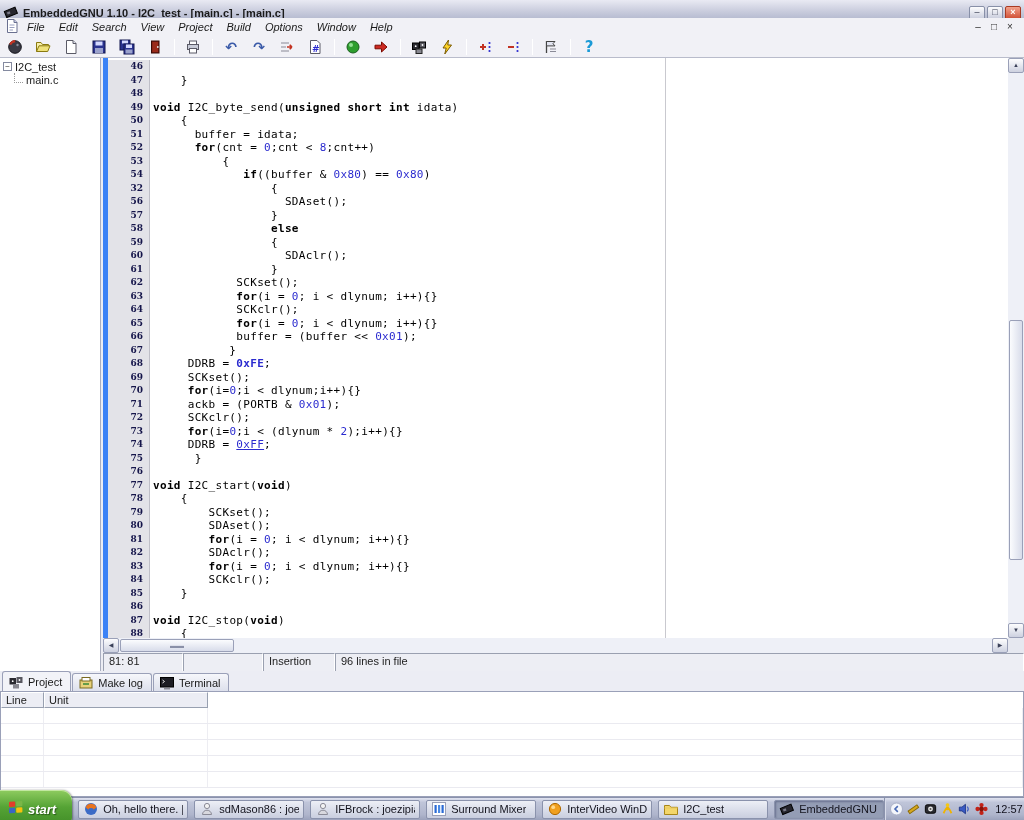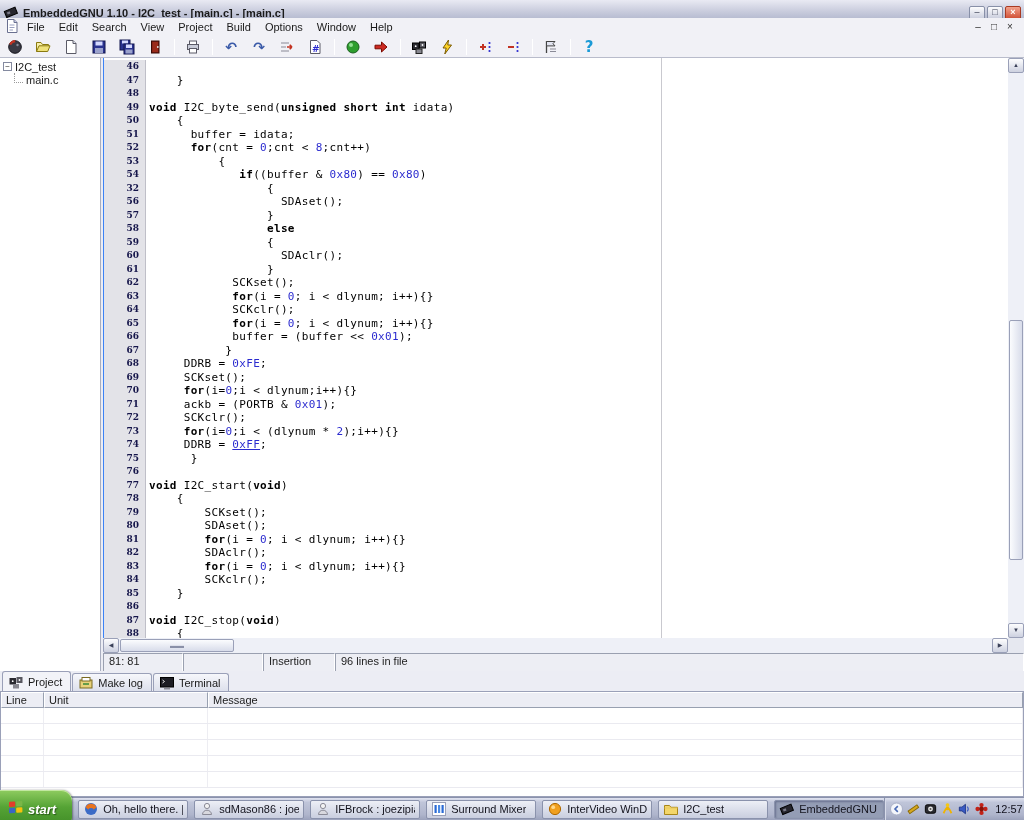--- a/index.html
+++ b/index.html
@@ -38,21 +38,21 @@
   .tree{position:absolute;left:0;top:0;width:101px;height:613px;background:#fff;
     border-right:1px solid #a9aec0;padding:2px 0 0 3px;}
   .tree .trow{display:flex;align-items:center;height:13px;white-space:nowrap;}
   .expander{display:inline-block;width:9px;height:9px;border:1px solid #848aa0;background:#fff;
     font-size:8px;line-height:7px;text-align:center;color:#333;margin-right:3px;}
   .tconn{display:inline-block;width:9px;height:10px;border-left:1px dotted #9a9a9a;
     border-bottom:1px dotted #9a9a9a;margin:0 3px 4px 11px;}
 
   .editorzone{position:absolute;left:103px;top:0;right:0;height:613px;}
   .codearea{position:absolute;left:0;top:0;right:0;height:580px;background:#fff;overflow:hidden;
-    border-left:1px solid #3b82f6;}
+    border-left:5px solid #3b82f6;}
   .marginline{position:absolute;left:557px;top:0;bottom:0;width:1px;background:#C9C9CF;}
   .codelines{position:absolute;left:0;top:2px;right:16px;}
   .crow{display:flex;height:13.5px;line-height:13.5px;white-space:pre;}
   .gut{width:42px;min-width:42px;background:#E3E3E8;border-right:1px solid #BFBFC8;
     text-align:right;padding-right:6px;font-family:"DejaVu Serif",serif;font-weight:bold;
     font-size:9px;color:#15154a;}
   .ctext{padding-left:3px;font-family:"DejaVu Sans Mono",monospace;font-size:11px;letter-spacing:.32px;color:#000;}
   .ctext .kw{font-weight:bold;color:#000;}
   .ctext .num{color:#2A2ACF;}
 
@@ -124,21 +124,21 @@
       <button class="wbtn close">×</button>
     </span>
   </div>
 
   <div class="menubar">
     <span id="mdiIcon"><svg width="16" height="16" viewBox="0 0 16 16">
           <path d="M3.5 1.5 H10 L13 4.5 V14.5 H3.5 Z" fill="#fff" stroke="#6a7090"></path>
           <path d="M10 1.5 V4.5 H13" fill="#C9CFE8" stroke="#6a7090"></path>
           <path d="M5.5 7 h5 M5.5 9.5 h5 M5.5 12 h3.5" stroke="#9aa0c0"></path>
         </svg></span>
-    <div id="menuItems" style="display:flex;">
+    <div id="menuItems" style="display:flex;font-style:italic;">
         <span class="mitem">File</span>
         <span class="mitem">Edit</span>
         <span class="mitem">Search</span>
         <span class="mitem">View</span>
         <span class="mitem">Project</span>
         <span class="mitem">Build</span>
         <span class="mitem">Options</span>
         <span class="mitem">Window</span>
         <span class="mitem">Help</span>
       </div>
@@ -308,21 +308,21 @@
             <div class="crow"><span class="gut">58</span><span class="ctext">                 <span class="kw">else</span></span></div>
             <div class="crow"><span class="gut">59</span><span class="ctext">                 {</span></div>
             <div class="crow"><span class="gut">60</span><span class="ctext">                   SDAclr();</span></div>
             <div class="crow"><span class="gut">61</span><span class="ctext">                 }</span></div>
             <div class="crow"><span class="gut">62</span><span class="ctext">            SCKset();</span></div>
             <div class="crow"><span class="gut">63</span><span class="ctext">            <span class="kw">for</span>(i = <span class="num" style="color: rgb(42, 42, 207);">0</span>; i &lt; dlynum; i++){}</span></div>
             <div class="crow"><span class="gut">64</span><span class="ctext">            SCKclr();</span></div>
             <div class="crow"><span class="gut">65</span><span class="ctext">            <span class="kw">for</span>(i = <span class="num" style="color: rgb(42, 42, 207);">0</span>; i &lt; dlynum; i++){}</span></div>
             <div class="crow"><span class="gut">66</span><span class="ctext">            buffer = (buffer &lt;&lt; <span class="num" style="color: rgb(42, 42, 207);">0x01</span>);</span></div>
             <div class="crow"><span class="gut">67</span><span class="ctext">           }</span></div>
-            <div class="crow"><span class="gut">68</span><span class="ctext">     DDRB = <span class="num" style="color: rgb(42, 42, 207);">0xFE</span>;</span></div>
+            <div class="crow"><span class="gut">68</span><span class="ctext">     DDRB = <span class="num" style="color: rgb(42, 42, 207); font-weight: bold;">0xFE</span>;</span></div>
             <div class="crow"><span class="gut">69</span><span class="ctext">     SCKset();</span></div>
             <div class="crow"><span class="gut">70</span><span class="ctext">     <span class="kw">for</span>(i=<span class="num" style="color: rgb(42, 42, 207);">0</span>;i &lt; dlynum;i++){}</span></div>
             <div class="crow"><span class="gut">71</span><span class="ctext">     ackb = (PORTB &amp; <span class="num" style="color: rgb(42, 42, 207);">0x01</span>);</span></div>
             <div class="crow"><span class="gut">72</span><span class="ctext">     SCKclr();</span></div>
             <div class="crow"><span class="gut">73</span><span class="ctext">     <span class="kw">for</span>(i=<span class="num" style="color: rgb(42, 42, 207);">0</span>;i &lt; (dlynum * <span class="num" style="color: rgb(42, 42, 207);">2</span>);i++){}</span></div>
             <div class="crow"><span class="gut">74</span><span class="ctext">     DDRB = <span class="num" style="color: rgb(42, 42, 207); text-decoration: underline;">0xFF</span>;</span></div>
             <div class="crow"><span class="gut">75</span><span class="ctext">      }</span></div>
             <div class="crow"><span class="gut">76</span><span class="ctext"></span></div>
             <div class="crow"><span class="gut">77</span><span class="ctext"><span class="kw">void</span> I2C_start(<span class="kw">void</span>)</span></div>
             <div class="crow"><span class="gut">78</span><span class="ctext">    {</span></div>
@@ -391,21 +391,20 @@
               <rect x="5" y="13" width="6" height="1.5" fill="#8a8a96"></rect>
             </svg>
           </span>
           <span>Terminal</span>
         </div>
       </div>
     <div class="grid">
       <div class="ghead" id="gridHead">
           <div class="gcell" style="width: 43px;">Line</div>
           <div class="gcell" style="width: 164px;">Unit</div>
-          <div class="gcell" style="flex: 1 1 0%;">Message</div>
         </div>
       <div class="gbody" id="gridRows">
           <div class="grow">
             <div class="gc" style="width: 43px;"></div>
             <div class="gc" style="width: 164px;"></div>
             <div class="gc" style="flex: 1 1 0%;"></div>
           </div>
           <div class="grow">
             <div class="gc" style="width: 43px;"></div>
             <div class="gc" style="width: 164px;"></div>

